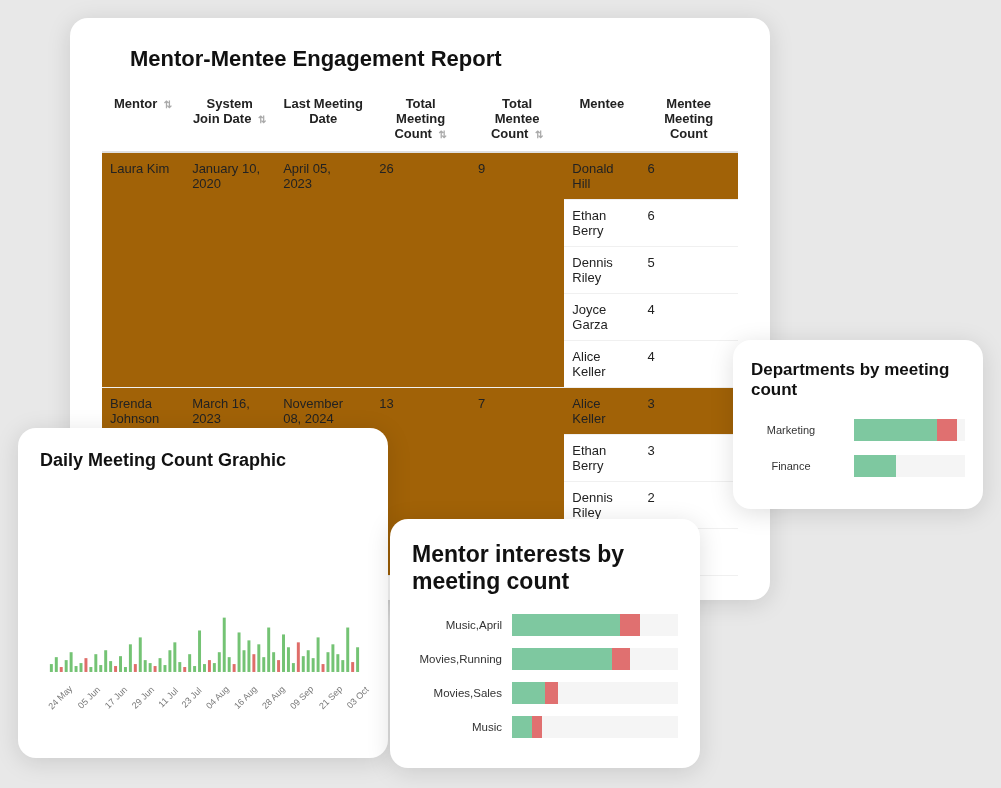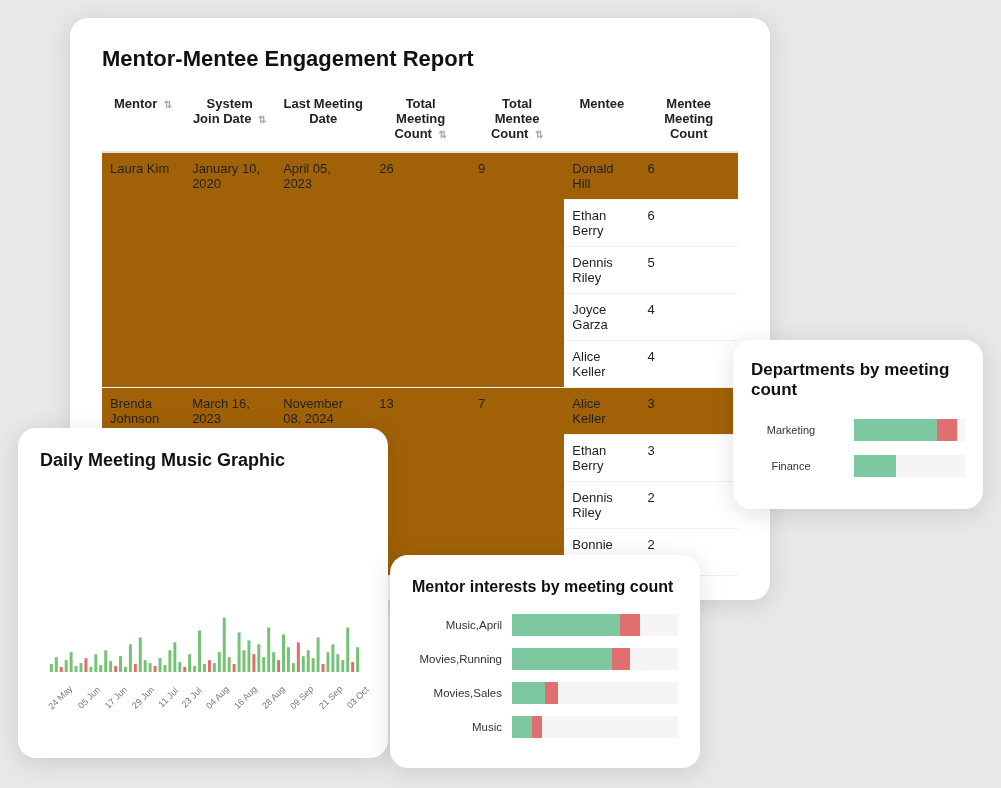--- a/index.html
+++ b/index.html
@@ -25,20 +25,21 @@
       left: 70px;
       width: 700px;
       padding: 28px 32px 24px 32px;
     }
 
     .report-title {
       font-size: 22px;
       font-weight: 700;
       margin-bottom: 18px;
       color: #111;
+      margin-left: 28px;
     }
 
     table {
       width: 100%;
       border-collapse: collapse;
       font-size: 13px;
     }
 
     thead tr {
       border-bottom: 2px solid #e0e0e0;
@@ -100,21 +101,21 @@
 
     
     .interests-card {
       bottom: 20px;
       left: 390px;
       width: 310px;
       padding: 22px 22px 18px 22px;
     }
 
     .interests-title {
-      font-size: 16px;
+      font-size: 23px;
       font-weight: 700;
       color: #111;
       margin-bottom: 18px;
       line-height: 1.2;
     }
 
     .bar-row {
       display: flex;
       align-items: center;
       margin-bottom: 12px;
@@ -264,21 +265,21 @@
         </tr>
         <tr>
           <td>Bonnie Collins</td>
           <td>2</td>
         </tr>
       </tbody>
   </table>
 </div>
 
 <div class="card daily-card">
-  <div class="daily-title">Daily Meeting Music Graphic</div>
+  <div class="daily-title">Daily Meeting Count Graphic</div>
   <div class="chart-area">
     <svg width="100%" height="200" id="daily-svg" viewBox="0 0 330 190">
         <rect x="10" y="172" width="3" height="8" fill="#5cb85c" opacity="0.85"></rect>
         <rect x="15" y="165" width="3" height="15" fill="#5cb85c" opacity="0.85"></rect>
         <rect x="20" y="175" width="3" height="5" fill="#d9534f" opacity="0.85"></rect>
         <rect x="25" y="168" width="3" height="12" fill="#5cb85c" opacity="0.85"></rect>
         <rect x="30" y="160" width="3" height="20" fill="#5cb85c" opacity="0.85"></rect>
         <rect x="35" y="174" width="3" height="6" fill="#5cb85c" opacity="0.85"></rect>
         <rect x="40" y="171" width="3" height="9" fill="#5cb85c" opacity="0.85"></rect>
         <rect x="45" y="166" width="3" height="14" fill="#d9534f" opacity="0.85"></rect>

